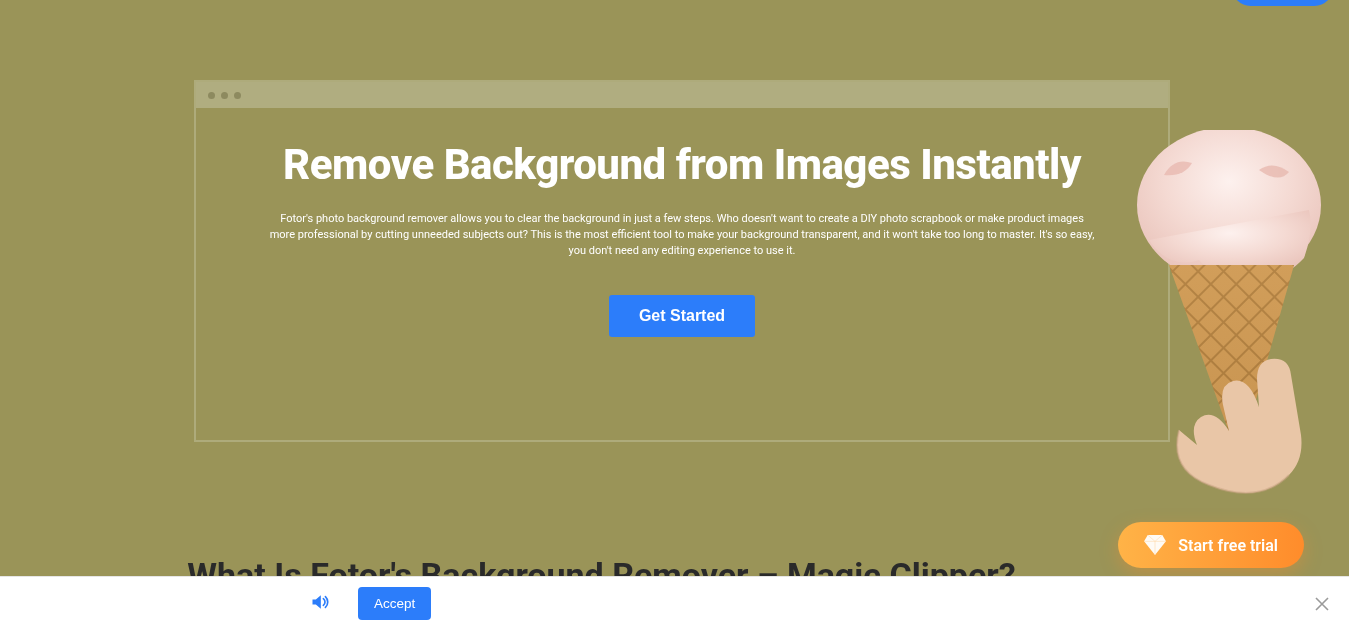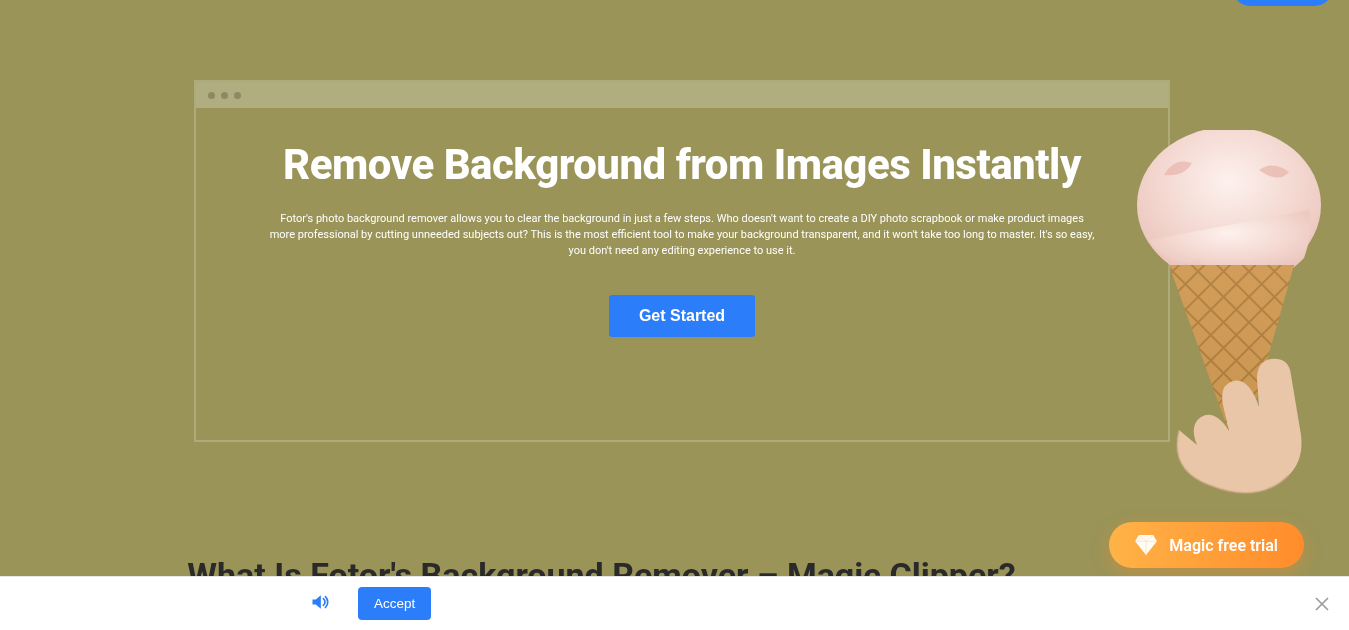--- a/index.html
+++ b/index.html
@@ -270,21 +270,21 @@
   <h2>What Is Fotor's Background Remover – Magic Clipper?</h2>
 </div>
 
 <div class="trial-pill">
   <span class="diamond-icon">
     <svg width="22" height="20" viewBox="0 0 24 22" fill="#fff">
         <path d="M4 0h16l4 7-12 15L0 7z" opacity="0.95"></path>
         <path d="M4 0l8 7 8-7M0 7h24M12 7v15" stroke="#ffd9a8" stroke-width="1" fill="none" opacity="0.6"></path>
       </svg>
   </span>
-  <span>Magic free trial</span>
+  <span>Start free trial</span>
 </div>
 
 <div class="cookie-bar">
   <span class="sound-icon">
     <svg width="20" height="20" viewBox="0 0 24 24" fill="#2c7dfa">
         <path d="M3 9v6h4l6 5V4L7 9H3z"></path>
         <path d="M16 8a5 5 0 010 8M18.5 5.5a9 9 0 010 13" stroke="#2c7dfa" stroke-width="2" fill="none" stroke-linecap="round"></path>
       </svg>
   </span>
   <button class="accept-btn">Accept</button>

